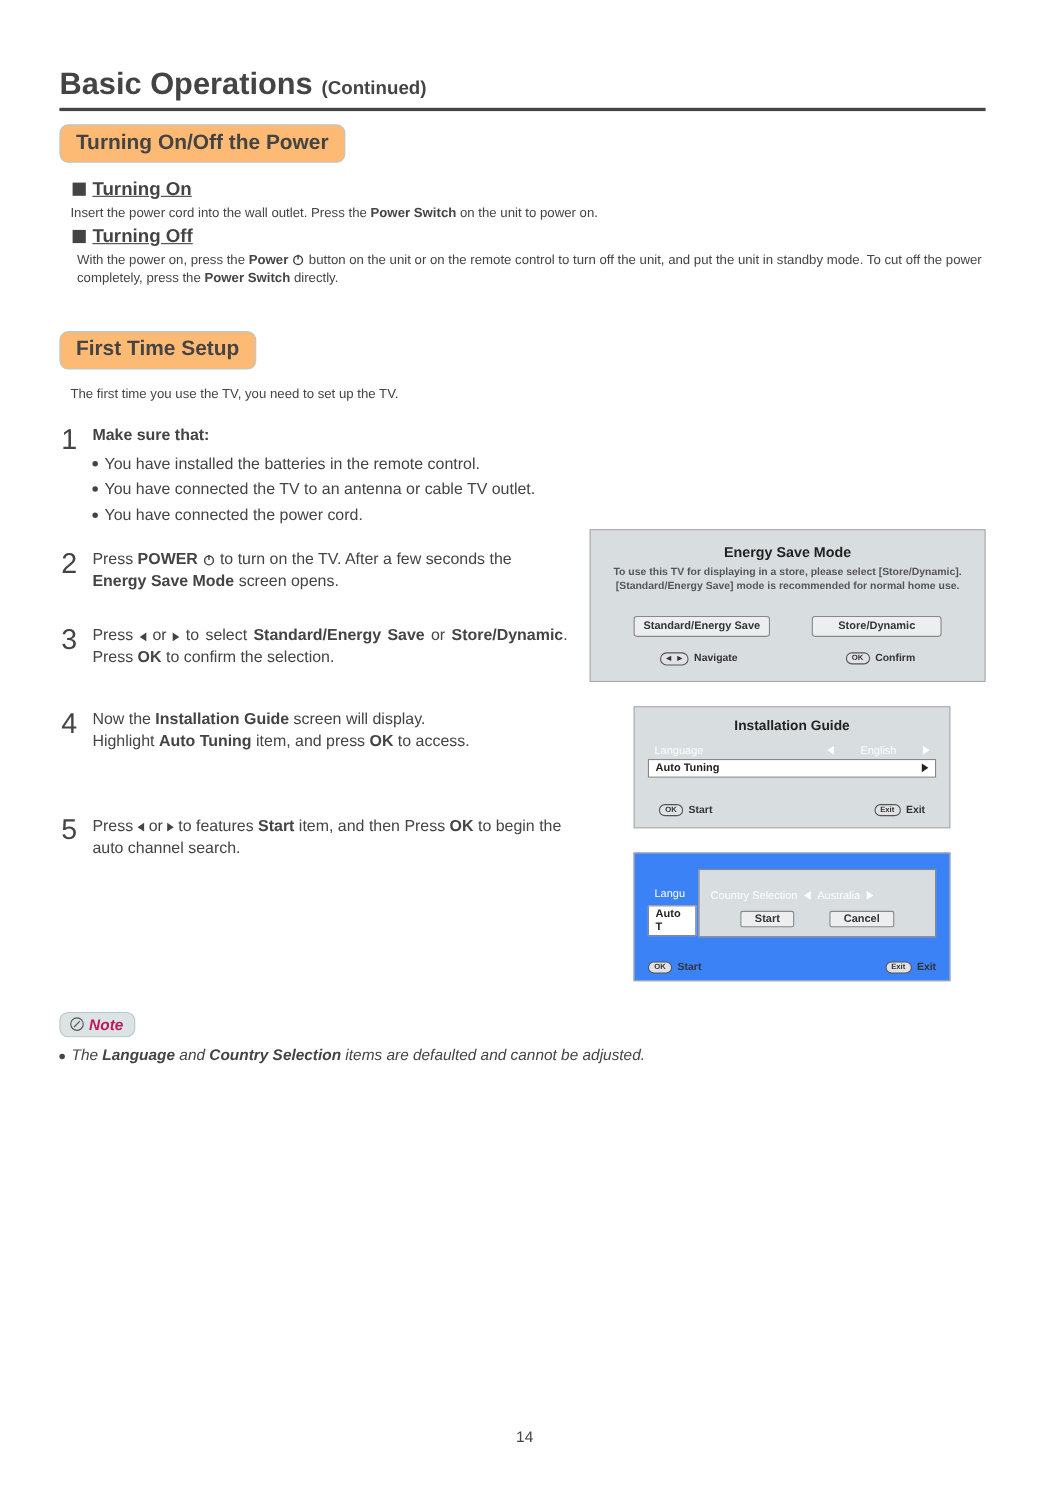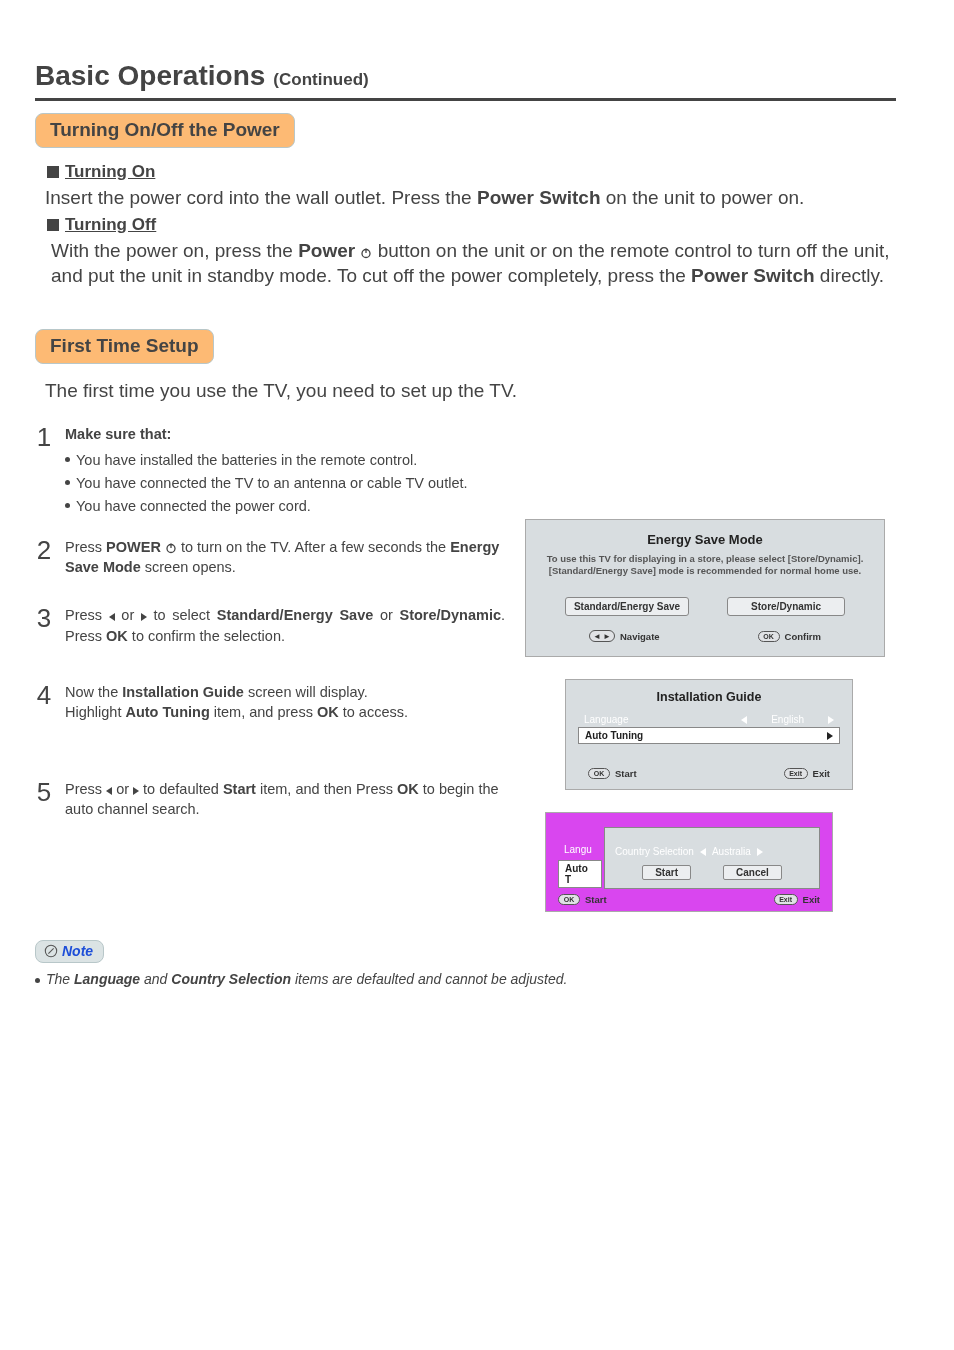--- a/index.html
+++ b/index.html
@@ -1,25 +1,25 @@
 <!DOCTYPE html>
 <html><head>
 <meta charset="utf-8">
 <style>
   * { box-sizing: border-box; margin: 0; padding: 0; }
   html, body { width: 954px; height: 1350px; background: #fff; font-family: "Gill Sans", "Gill Sans MT", "Helvetica Neue", Arial, sans-serif; color: #444; }
-  .page { padding: 60px 58px 0 35px; position: relative; height: 100%; }
+  .page { padding: 60px 58px 0 54px; position: relative; height: 100%; }
   .h1line { display: flex; align-items: baseline; gap: 8px; border-bottom: 3px solid #444; padding-bottom: 6px; }
   .h1 { font-size: 28px; font-weight: 700; }
   .h1-sub { font-size: 17px; font-weight: 700; }
   .section-pill { display: inline-block; background: #fdba74; border: 1px solid #b8c7c9; border-radius: 8px; padding: 5px 14px 6px 14px; font-size: 19px; font-weight: 700; color: #444; margin-top: 12px; }
   .sub-head { display: flex; align-items: center; gap: 6px; margin-top: 14px; margin-left: 12px; }
   .black-box { width: 12px; height: 12px; background: #444; }
   .sub-head-text { font-size: 17px; font-weight: 700; text-decoration: underline; }
-  .body-text { font-size: 19px; line-height: 1.35; margin-top: 3px; margin-left: 4px; }
+  .body-text { font-size: 12px; line-height: 1.35; margin-top: 3px; margin-left: 4px; }
   .body-text b { font-weight: 700; }
   .power-icon { display: inline-flex; vertical-align: -2px; }
   .content-block { margin-left: 6px; }
   .num-row { display: flex; gap: 12px; margin-top: 20px; }
   .num { font-size: 26px; font-weight: 400; width: 18px; text-align: center; line-height: 1; }
   .num-body { flex: 1; font-size: 14.5px; line-height: 1.4; }
   .bullets { margin-top: 6px; }
   .bullet-row { display: flex; gap: 6px; align-items: flex-start; font-size: 14.5px; margin-top: 3px; }
   .dot { width: 5px; height: 5px; background: #444; border-radius: 50%; margin-top: 7px; flex-shrink: 0; }
   .arrow-svg { display: inline-flex; vertical-align: -1px; }
@@ -36,29 +36,29 @@
   .nav-pill { display: inline-flex; align-items: center; justify-content: center; border: 1px solid #555; border-radius: 7px; height: 12px; width: 26px; font-size: 8px; background: #e0e2e5; }
   .ok-pill { display: inline-flex; align-items: center; justify-content: center; border: 1px solid #555; border-radius: 6px; height: 11px; width: 22px; font-size: 7px; background: #e0e2e5; }
   .exit-pill { display: inline-flex; align-items: center; justify-content: center; border: 1px solid #555; border-radius: 6px; height: 11px; width: 24px; font-size: 7px; background: #e0e2e5; }
   .osd-box2 { background: #d8dde0; border: 1px solid #aaa; width: 288px; margin-left: 40px; margin-top: 22px; padding: 10px 12px 10px 12px; }
   .osd2-title { text-align: center; font-weight: 700; font-size: 12.5px; color: #222; margin-bottom: 8px; }
   .osd2-row { display: flex; align-items: center; font-size: 10px; padding: 2px 6px; color: #fff; }
   .osd2-row.highlight { background: #fff; color: #222; border: 1px solid #888; font-weight: 700; }
   .osd2-row .lbl { flex: 1; }
   .osd2-row .arrows { display: flex; gap: 24px; align-items: center; }
   .osd2-hints { display: flex; justify-content: space-between; padding: 0 10px; margin-top: 24px; font-size: 9.5px; font-weight: 700; color: #333; }
-  .osd-box3 { position: relative; background: #d946ef; border: 1px solid #aaa; width: 288px; margin-left: 20px; margin-top: 22px; padding: 10px 12px 10px 12px; height: 100px; }
+  .osd-box3 { position: relative; background: #3b82f6; border: 1px solid #aaa; width: 288px; margin-left: 40px; margin-top: 22px; padding: 10px 12px 10px 12px; height: 117px; }
   .osd3-row-hi { background: #fff; color: #222; border: 1px solid #888; font-weight: 700; font-size: 10px; padding: 2px 6px; position: absolute; left: 12px; top: 47px; width: 44px; }
   .osd3-langu { color: #fff; font-size: 10px; position: absolute; left: 18px; top: 31px; }
   .osd3-popup { position: absolute; left: 58px; top: 14px; width: 216px; height: 62px; background: #d8dde0; border: 1px solid #888; }
   .osd3-cs { color: #fff; font-size: 10px; position: absolute; top: 18px; left: 10px; display: flex; align-items: center; gap: 6px; }
   .osd3-btns { position: absolute; bottom: 8px; left: 0; right: 0; display: flex; justify-content: center; gap: 32px; }
   .osd3-btn { background: #eceef0; border: 1px solid #888; border-radius: 2px; padding: 1px 12px; font-size: 10px; font-weight: 700; color: #333; }
   .osd3-hints { position: absolute; bottom: 6px; left: 12px; right: 12px; display: flex; justify-content: space-between; font-size: 9.5px; font-weight: 700; color: #333; }
-  .note-pill { display: inline-flex; align-items: center; gap: 4px; background: #dbe3e4; border: 1px solid #b8c7c9; border-radius: 8px; padding: 2px 10px 3px 8px; font-size: 14px; font-style: italic; font-weight: 700; color: #1d4ed8; margin-top: 28px; }
+  .note-pill { display: inline-flex; align-items: center; gap: 4px; background: #dbe3e4; border: 1px solid #b8c7c9; border-radius: 8px; padding: 2px 10px 3px 8px; font-size: 14px; font-style: italic; font-weight: 700; color: #be185d; margin-top: 28px; }
   .note-icon { width: 14px; height: 14px; }
   .note-line { display: flex; gap: 6px; align-items: flex-start; margin-top: 8px; font-size: 14px; font-style: italic; }
   .note-bullet { width: 5px; height: 5px; background: #444; border-radius: 50%; margin-top: 7px; }
   .page-num { position: absolute; bottom: 36px; left: 0; right: 0; text-align: center; font-size: 14px; color: #444; }
   .tri { width: 0; height: 0; display: inline-block; }
   .tri-l { border-top: 4px solid transparent; border-bottom: 4px solid transparent; border-right: 6px solid currentColor; }
   .tri-r { border-top: 4px solid transparent; border-bottom: 4px solid transparent; border-left: 6px solid currentColor; }
   .tri-r-dark { border-top: 4px solid transparent; border-bottom: 4px solid transparent; border-left: 6px solid #222; }
   .tri-l-w { border-top: 4px solid transparent; border-bottom: 4px solid transparent; border-right: 6px solid #fff; }
   .tri-r-w { border-top: 4px solid transparent; border-bottom: 4px solid transparent; border-left: 6px solid #fff; }
@@ -172,21 +172,21 @@
         <div class="num">5</div>
         <div class="num-body">
           <span>Press </span>
           <span class="arrow-svg">
               <span class="tri tri-l" style="color:#444"></span>
             </span>
           <span> or </span>
           <span class="arrow-svg">
               <span class="tri tri-r" style="color:#444"></span>
             </span>
-          <span> to defaulted </span><b>Start</b><span> item, and then Press </span><b>OK</b><span> to begin the auto channel search.</span>
+          <span> to features </span><b>Start</b><span> item, and then Press </span><b>OK</b><span> to begin the auto channel search.</span>
         </div>
       </div>
 
     </div>
 
     <div class="right-col">
 
       <div class="osd-box1">
         <div class="osd-title">Energy Save Mode</div>
         <div class="osd-desc">
@@ -272,13 +272,14 @@
       </svg>
     <span>Note</span>
   </div>
   <div class="note-line">
     <span class="note-bullet"></span>
     <span>
       <span>The </span><b>Language</b><span> and </span><b>Country Selection</b><span> items are defaulted and cannot be adjusted.</span>
     </span>
   </div>
 
+  <div class="page-num">14</div>
 </div>
 
 </body></html>

